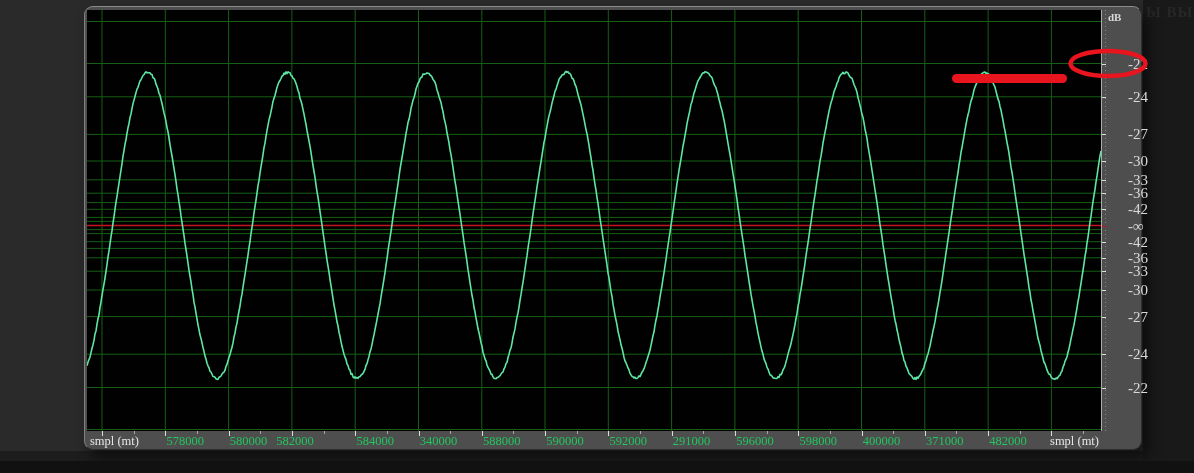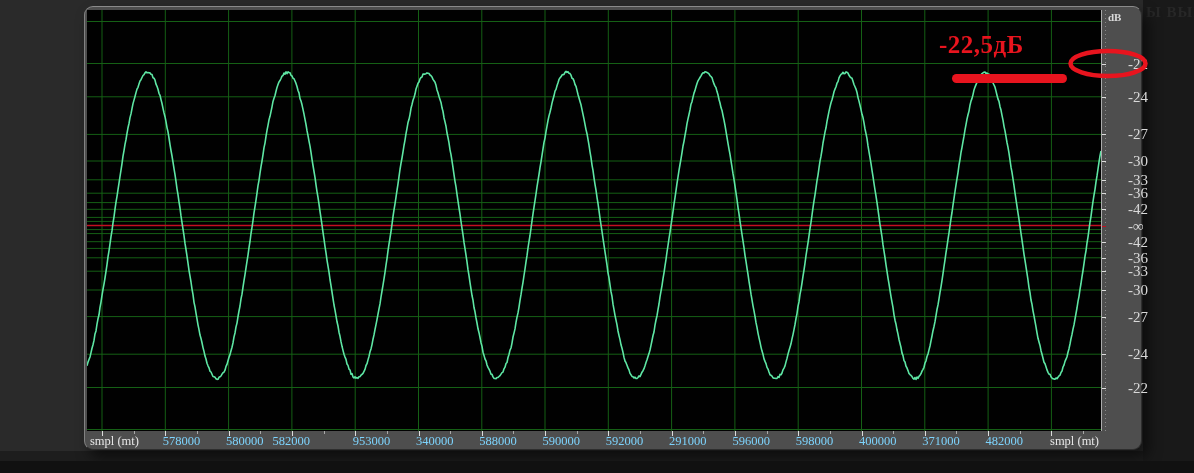--- a/index.html
+++ b/index.html
@@ -25,21 +25,21 @@
   .plot{
     position:absolute;left:87px;top:10px;width:1014px;height:421px;
     background:var(--plot-bg,#010101);
     border-right:1px solid #ababab;
   }
   .plot svg{display:block;}
   .ruler-label{
     position:absolute;color:var(--ruler-text,#d9d9d9);font-size:15px;line-height:12px;margin-left:18px;
   }
   .x-label{
-    position:absolute;color:#7dd3fc;font-size:12.5px;line-height:14px;text-align:right;width:70px;
+    position:absolute;color:#22c55e;font-size:12.5px;line-height:14px;text-align:center;width:70px;margin-left:20px;
   }
   .unit-label{
     position:absolute;color:#e6e6e6;font-size:12.5px;line-height:14px;white-space:nowrap;
   }
   .tick{position:absolute;background:var(--tick-major,#dcdcdc);}
   .tick-minor{position:absolute;background:var(--tick-minor,#a8a8a8);}
   .db-dots{
     position:absolute;left:1105px;top:10px;width:1px;height:421px;
     background:repeating-linear-gradient(to bottom,#9e9e9e 0 1px,transparent 1px 4px);
     opacity:.75;
@@ -179,32 +179,31 @@
         <div class="tick-minor" style="left: 703.3px; top: 431px; width: 1px; height: 3px;"></div>
         <div class="tick-minor" style="left: 766.6px; top: 431px; width: 1px; height: 3px;"></div>
         <div class="tick-minor" style="left: 829.9px; top: 431px; width: 1px; height: 3px;"></div>
         <div class="tick-minor" style="left: 893.1px; top: 431px; width: 1px; height: 3px;"></div>
         <div class="tick-minor" style="left: 956.4px; top: 431px; width: 1px; height: 3px;"></div>
         <div class="tick-minor" style="left: 1019.7px; top: 431px; width: 1px; height: 3px;"></div>
         <div class="tick-minor" style="left: 1083px; top: 431px; width: 1px; height: 3px;"></div>
         <div class="x-label" style="left: 130.3px; top: 434px;">578000</div>
         <div class="x-label" style="left: 193.6px; top: 434px;">580000</div>
         <div class="x-label" style="left: 240px; top: 434px;">582000</div>
-        <div class="x-label" style="left: 320.2px; top: 434px;">953000</div>
+        <div class="x-label" style="left: 320.2px; top: 434px;">584000</div>
         <div class="x-label" style="left: 383.5px; top: 434px;">340000</div>
         <div class="x-label" style="left: 446.8px; top: 434px;">588000</div>
         <div class="x-label" style="left: 510px; top: 434px;">590000</div>
         <div class="x-label" style="left: 573.3px; top: 434px;">592000</div>
         <div class="x-label" style="left: 636.6px; top: 434px;">291000</div>
         <div class="x-label" style="left: 699.9px; top: 434px;">596000</div>
         <div class="x-label" style="left: 763.2px; top: 434px;">598000</div>
         <div class="x-label" style="left: 826.5px; top: 434px;">400000</div>
         <div class="x-label" style="left: 889.8px; top: 434px;">371000</div>
         <div class="x-label" style="left: 953.1px; top: 434px;">482000</div>
       </div>
   </div>
 
-  <div class="anno-text">-22,5дБ</div>
   <div class="anno-line"></div>
   <svg class="anno-ellipse" width="80" height="31">
     <ellipse cx="40" cy="15.5" rx="37.5" ry="12.5" fill="none" stroke-width="4.5" stroke="#e8141e"></ellipse>
   </svg>
 </div>
 
 </body></html>

